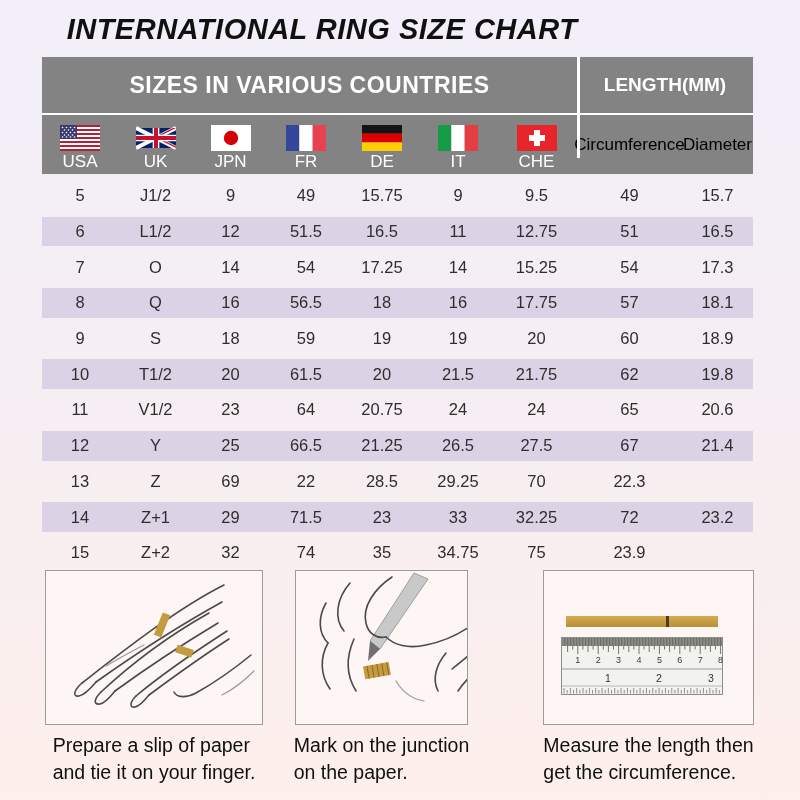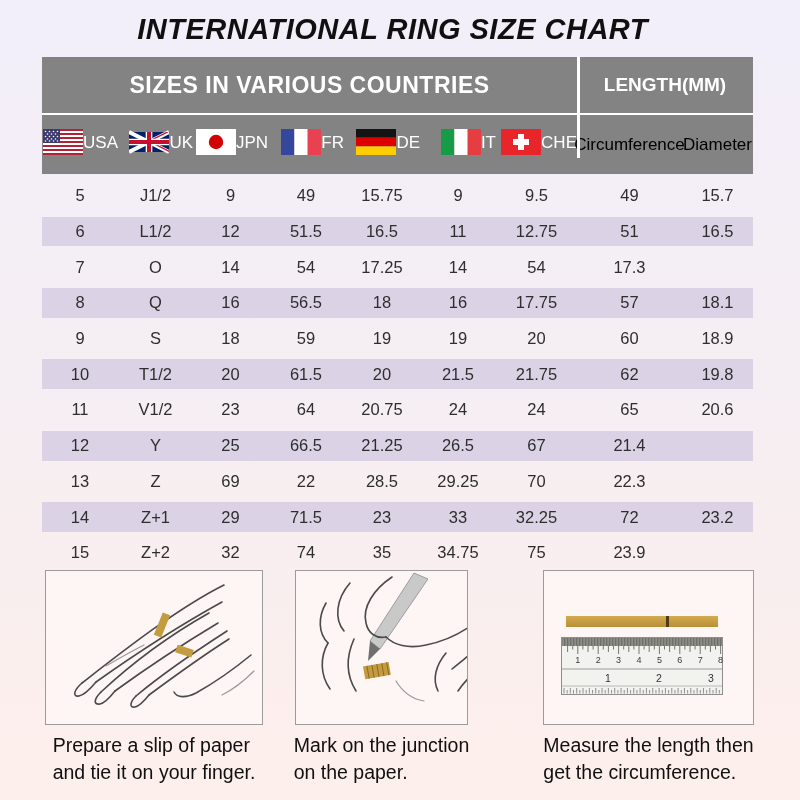--- a/index.html
+++ b/index.html
@@ -1,30 +1,30 @@
 <!DOCTYPE html>
 <html><head>
 <meta charset="utf-8">
 <style>
   html,body{margin:0;padding:0;}
   .page{position:relative;width:800px;height:800px;overflow:hidden;
     background:linear-gradient(180deg,#f2effa 0%,#f5eef3 45%,#fdefeb 100%);
     font-family:"Liberation Sans",sans-serif;}
-  .title{position:absolute;top:13px;left:12px;width:636px;text-align:right;
+  .title{position:absolute;top:13px;left:4px;width:636px;text-align:center;
     font-size:29px;font-weight:bold;font-style:italic;color:#101010;letter-spacing:.5px;}
   .chart{position:absolute;left:42px;top:57px;width:711px;}
   .chart-head{position:relative;}
   .hdr{display:grid;grid-template-columns:535px 176px;height:56px;}
   .hdr>div{background:#838383;color:#fff;display:flex;align-items:center;justify-content:center;}
   .hdr-left{font-size:23px;font-weight:bold;letter-spacing:.5px;}
   .hdr-right{font-size:19px;font-weight:bold;}
   .hline{height:2px;background:#fff;}
   .grid9{display:grid;grid-template-columns:76px 75px 75px 76px 76px 76px 81px 105px 71px;}
   .flags{height:59px;background:#838383;}
-  .flag-cell{display:flex;flex-direction:row;align-items:center;justify-content:flex-end;padding-bottom:4px;}
+  .flag-cell{display:flex;flex-direction:column;align-items:center;justify-content:flex-end;padding-bottom:4px;}
   .flag-cell svg{display:block;margin-bottom:2px;}
   .flag-label{color:#fff;font-size:17px;line-height:1;}
   .len-cell{display:flex;align-items:center;justify-content:center;color:#000000;font-size:17px;}
   .vdiv{position:absolute;left:535px;top:0;width:3px;height:101px;background:#fff;z-index:2;}
   .rows{margin-top:4px;}
   .drow{height:35.7px;}
   .drow.stripe{background:linear-gradient(180deg,rgba(0,0,0,0) 0 3px,#dbd3e5 3px calc(100% - 3px),rgba(0,0,0,0) calc(100% - 3px));}
   .dcell{display:flex;align-items:center;justify-content:center;font-size:16.5px;color:#2e2e2e;}
   .panels{position:absolute;left:0;top:570px;width:800px;height:230px;}
   .panel{position:absolute;top:0;}
@@ -180,20 +180,21 @@
           <div class="dcell">51</div>
           <div class="dcell">16.5</div>
         </div>
         <div class="drow grid9">
           <div class="dcell">7</div>
           <div class="dcell">O</div>
           <div class="dcell">14</div>
           <div class="dcell">54</div>
           <div class="dcell">17.25</div>
           <div class="dcell">14</div>
+          <div class="dcell">15.25</div>
           <div class="dcell">54</div>
           <div class="dcell">17.3</div>
         </div>
         <div class="drow grid9 stripe">
           <div class="dcell">8</div>
           <div class="dcell">Q</div>
           <div class="dcell">16</div>
           <div class="dcell">56.5</div>
           <div class="dcell">18</div>
           <div class="dcell">16</div>
@@ -234,20 +235,21 @@
           <div class="dcell">65</div>
           <div class="dcell">20.6</div>
         </div>
         <div class="drow grid9 stripe">
           <div class="dcell">12</div>
           <div class="dcell">Y</div>
           <div class="dcell">25</div>
           <div class="dcell">66.5</div>
           <div class="dcell">21.25</div>
           <div class="dcell">26.5</div>
+          <div class="dcell">27.5</div>
           <div class="dcell">67</div>
           <div class="dcell">21.4</div>
         </div>
         <div class="drow grid9">
           <div class="dcell">13</div>
           <div class="dcell">Z</div>
           <div class="dcell">69</div>
           <div class="dcell">22</div>
           <div class="dcell">28.5</div>
           <div class="dcell">29.25</div>

